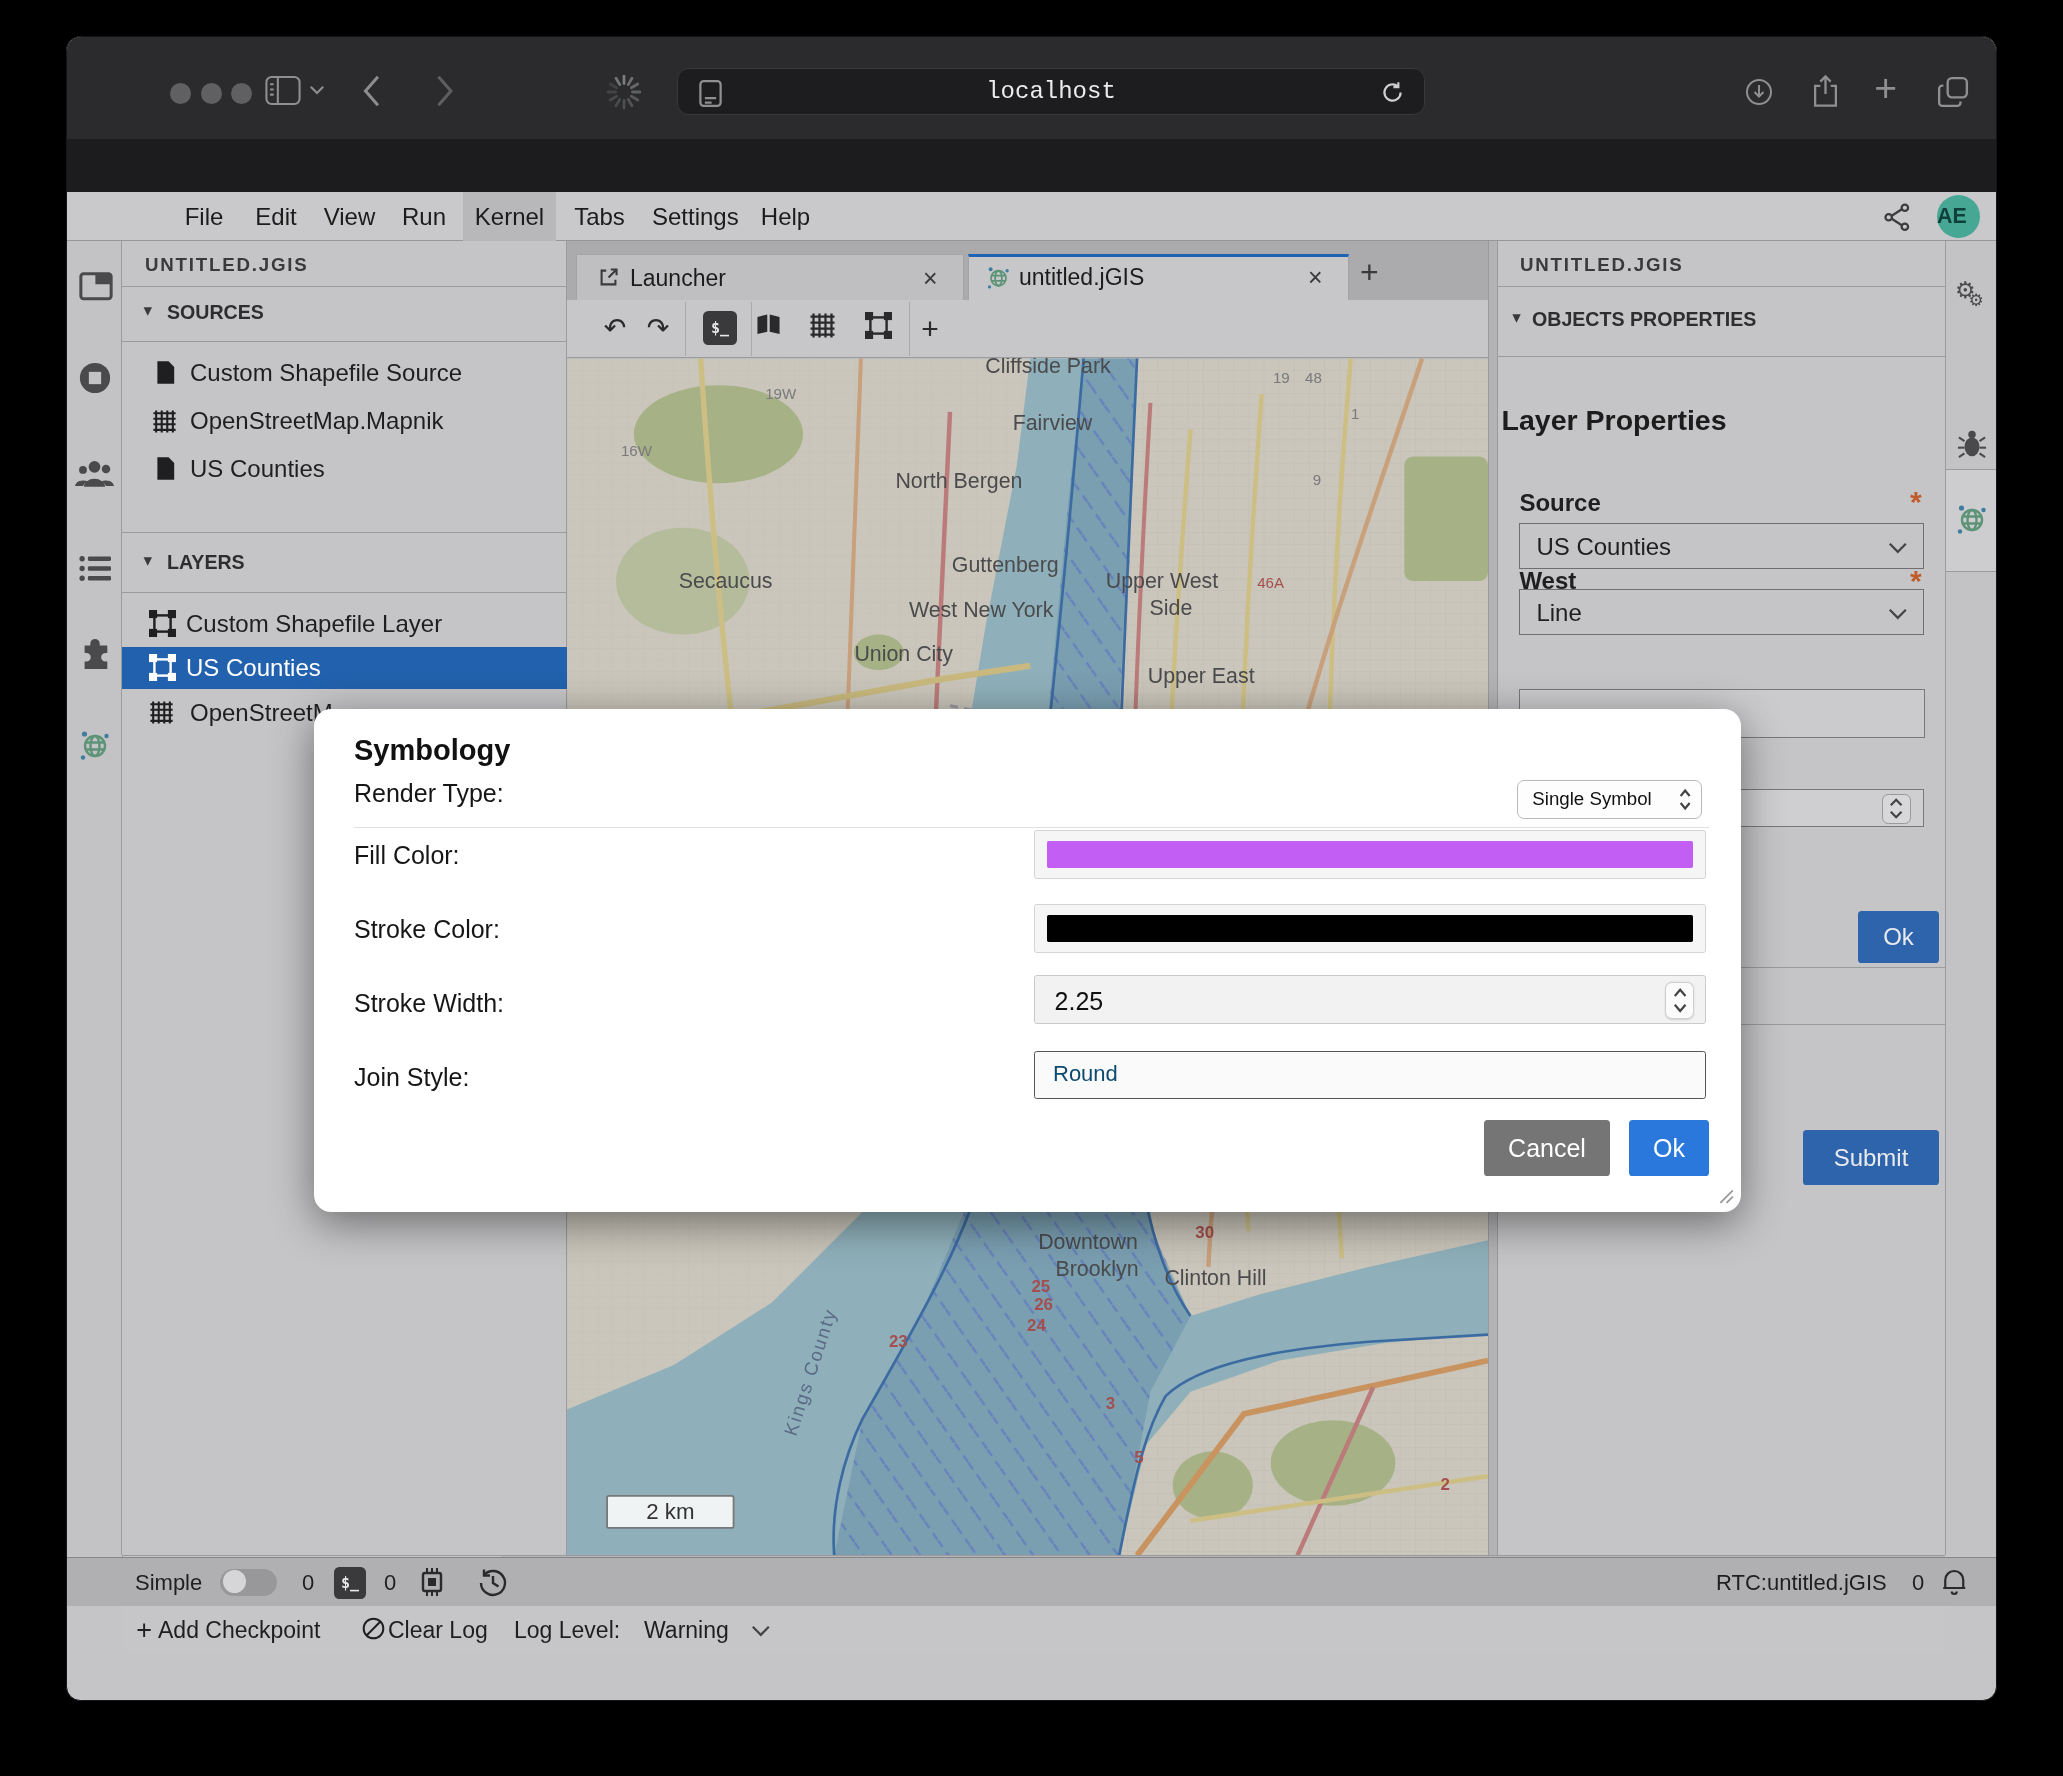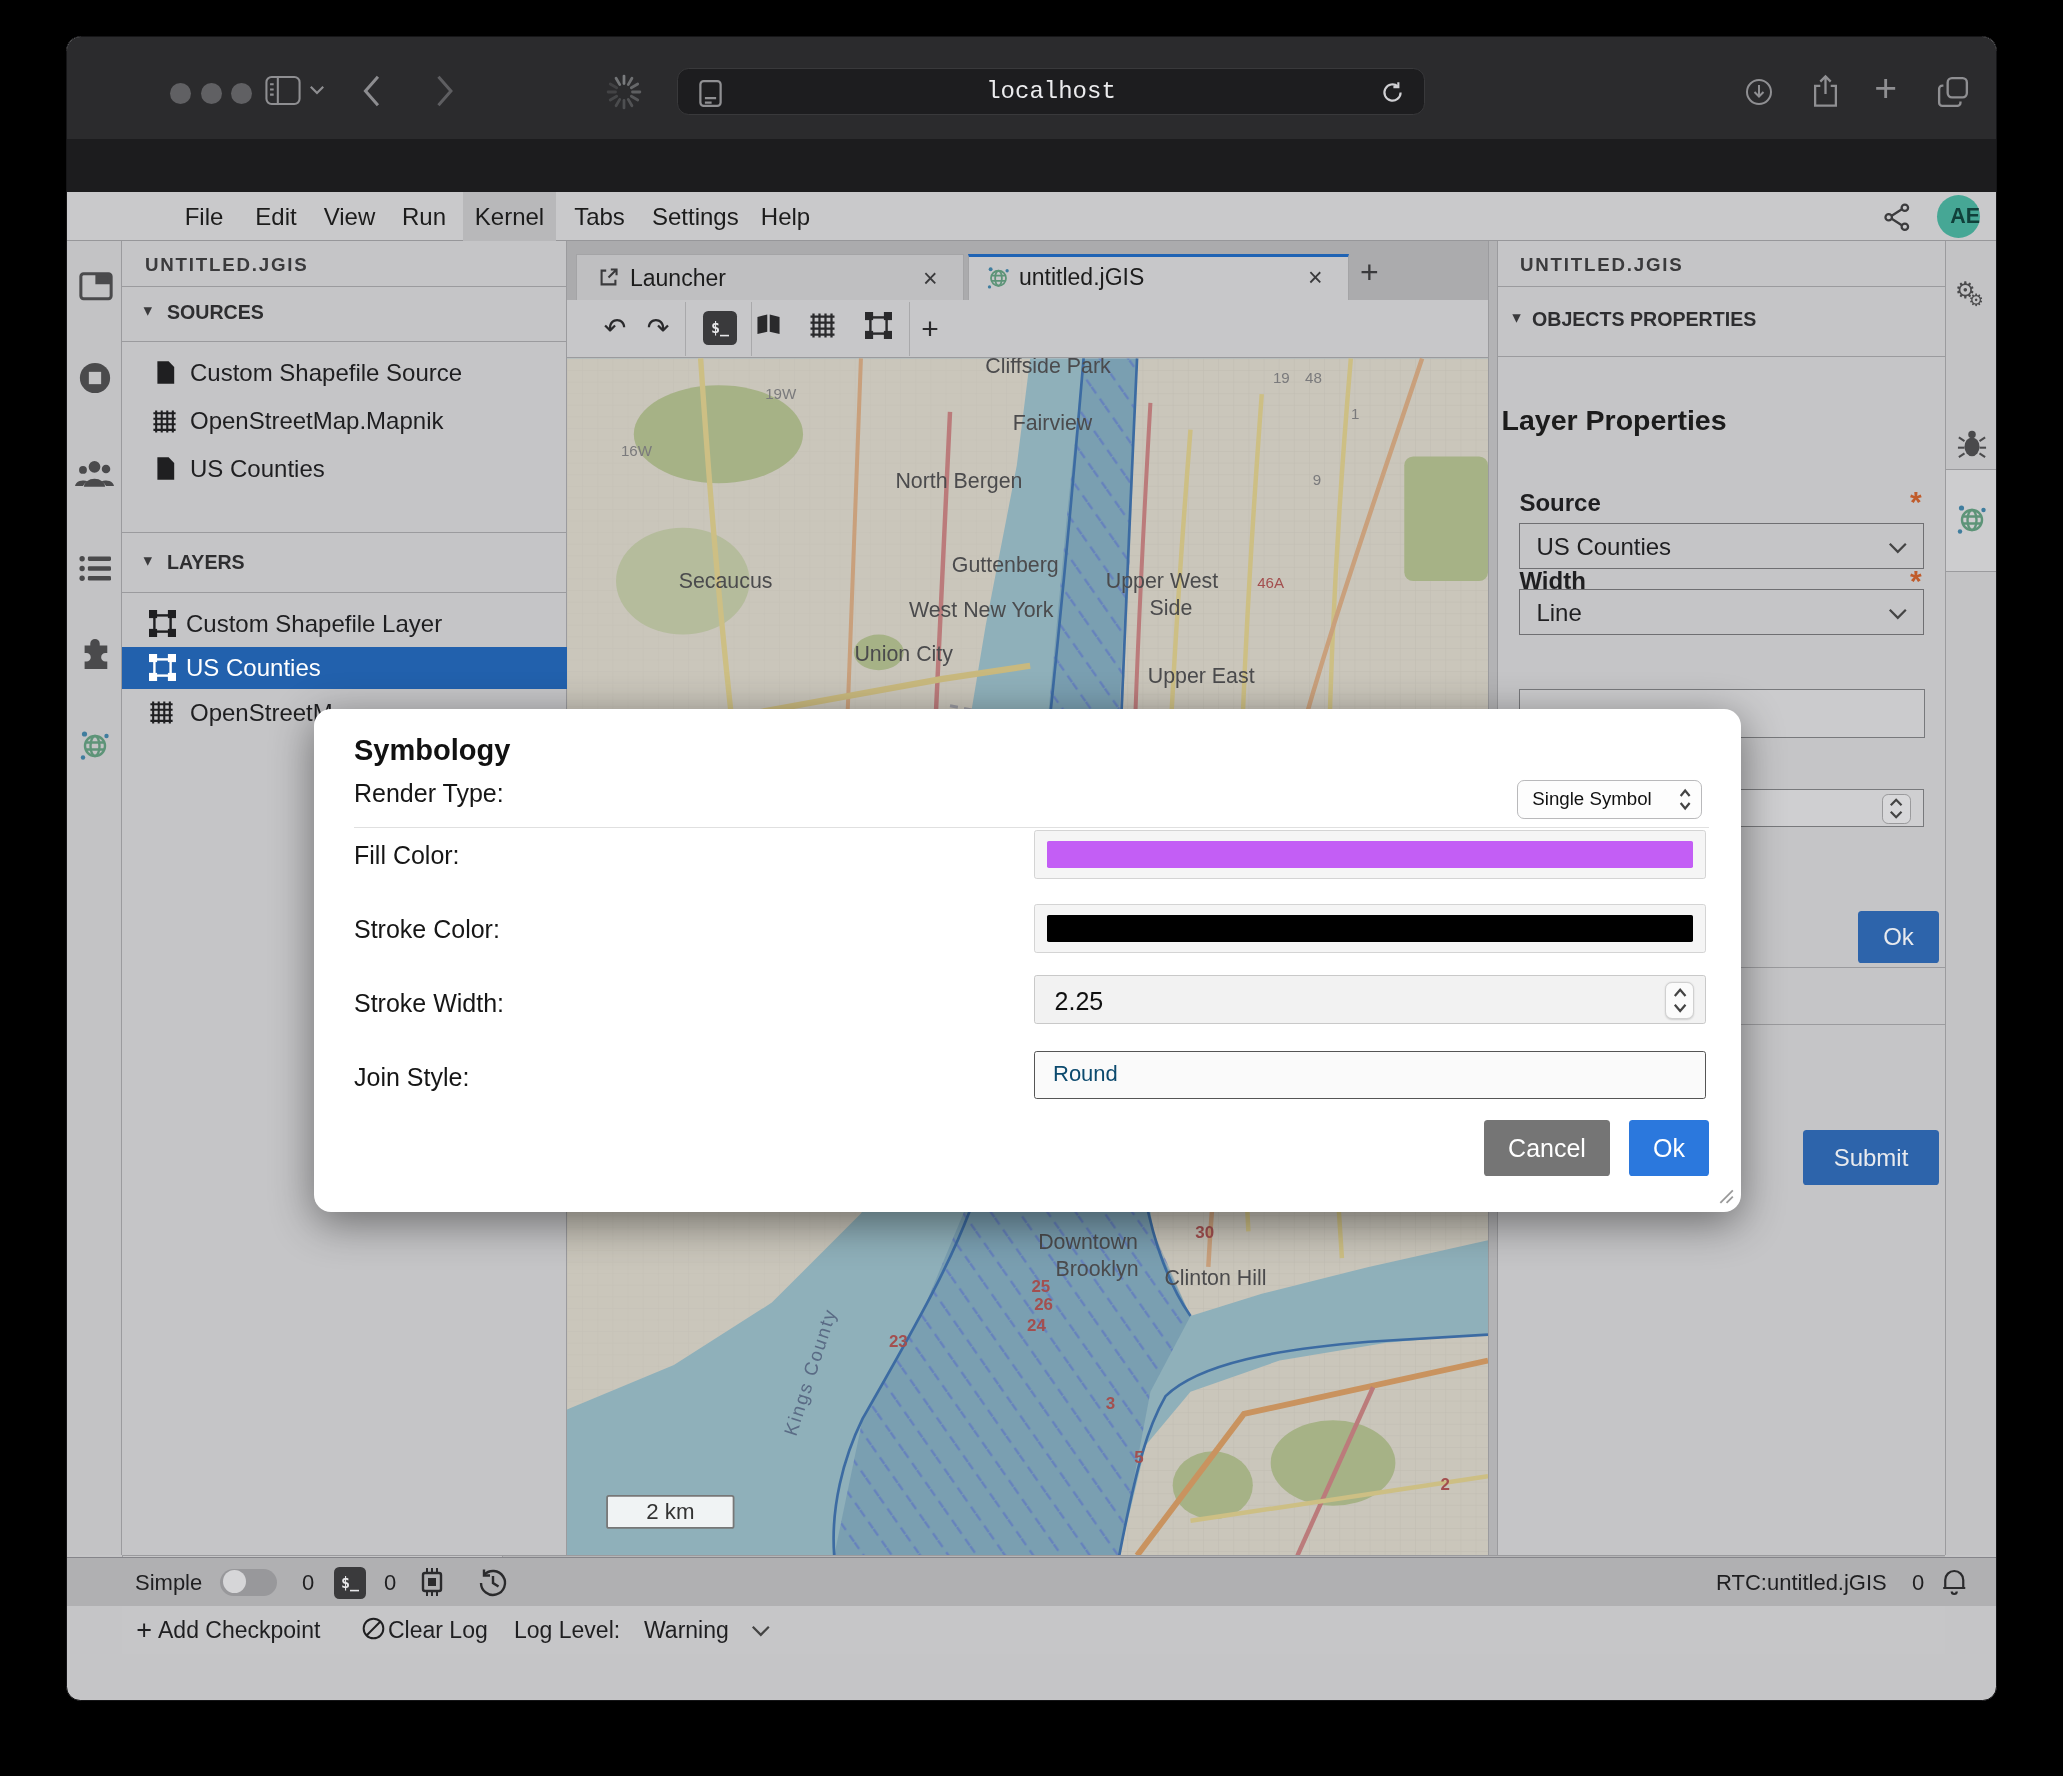--- a/index.html
+++ b/index.html
@@ -219,21 +219,21 @@
   <span class="mitem" style="left:692px;width:53px" able="true">Help</span>
   <div class="abs" style="left:1816px;top:166px;color:#3c3c3e">
     <svg class="icon" width="28.5" height="28.5" viewBox="0 0 30 30" fill="none" stroke="currentColor" stroke-width="2.4">
           <circle cx="23" cy="5" r="3.4"></circle>
           <circle cx="6" cy="15" r="3.4"></circle>
           <circle cx="23" cy="25" r="3.4"></circle>
           <path d="M9.2 13.4 L19.8 6.6 M9.2 16.6 L19.8 23.4"></path>
         </svg>
   </div>
   <div class="abs" style="left:1870px;top:158px;width:43px;height:43px;border-radius:50%;background:#46a795;
-       text-align:right;line-height:43px;font-size:21.4px;color:#10403a;font-weight:bold">AE</div>
+       text-align:left;line-height:43px;font-size:21.4px;color:#10403a;font-weight:bold">AE</div>
 
   <div class="strip" style="left:0;border-right:0.9px solid #9b9b9e;box-sizing:border-box">
     <div class="abs" style="left:11.6px;top:31px;color:#4a4a4c">
       <svg class="icon" width="34" height="28.5" viewBox="0 0 38 32" fill="none" stroke="currentColor" stroke-width="3.4">
             <rect x="2" y="2" width="34" height="28" rx="3"></rect>
             <path d="M20 3 h14 v9 h-14 z" fill="currentColor"></path>
           </svg>
     </div>
     <div class="abs" style="left:10.7px;top:120px;color:#4a4a4c">
       <svg class="icon" width="34" height="34" viewBox="0 0 36 36">
@@ -539,21 +539,21 @@
 
     <span class="abs fldlabel" style="left:21.4px;top:248px">Source</span>
     <span class="abs" style="left:412px;top:244px;color:#c05c2c;font-size:30px;font-weight:bold">*</span>
     <div class="selbox" style="left:21.4px;top:282px;width:405px;height:46px">
       <span>US Counties</span>
       <svg class="abs" style="right:16px;top:18px" width="19.6" height="11.6" viewBox="0 0 22 13">
             <polyline points="2,2 11,11 20,2" class="chev"></polyline>
           </svg>
     </div>
 
-    <span class="abs fldlabel" style="left:21.4px;top:326px">Width</span>
+    <span class="abs fldlabel" style="left:21.4px;top:326px">West</span>
     <span class="abs" style="left:412px;top:323px;color:#c05c2c;font-size:30px;font-weight:bold">*</span>
     <div class="selbox" style="left:21.4px;top:348px;width:405px;height:46px">
       <span>Line</span>
       <svg class="abs" style="right:16px;top:18px" width="19.6" height="11.6" viewBox="0 0 22 13">
             <polyline points="2,2 11,11 20,2" class="chev"></polyline>
           </svg>
     </div>
 
     <div class="abs" style="left:21.4px;top:448px;width:406px;height:49px;border:0.9px solid #78797c;background:#cbcbcd;box-sizing:border-box"></div>
     <div class="abs" style="left:21.4px;top:548px;width:405px;height:38px;border:0.9px solid #78797c;background:#cfcfd1;box-sizing:border-box">

